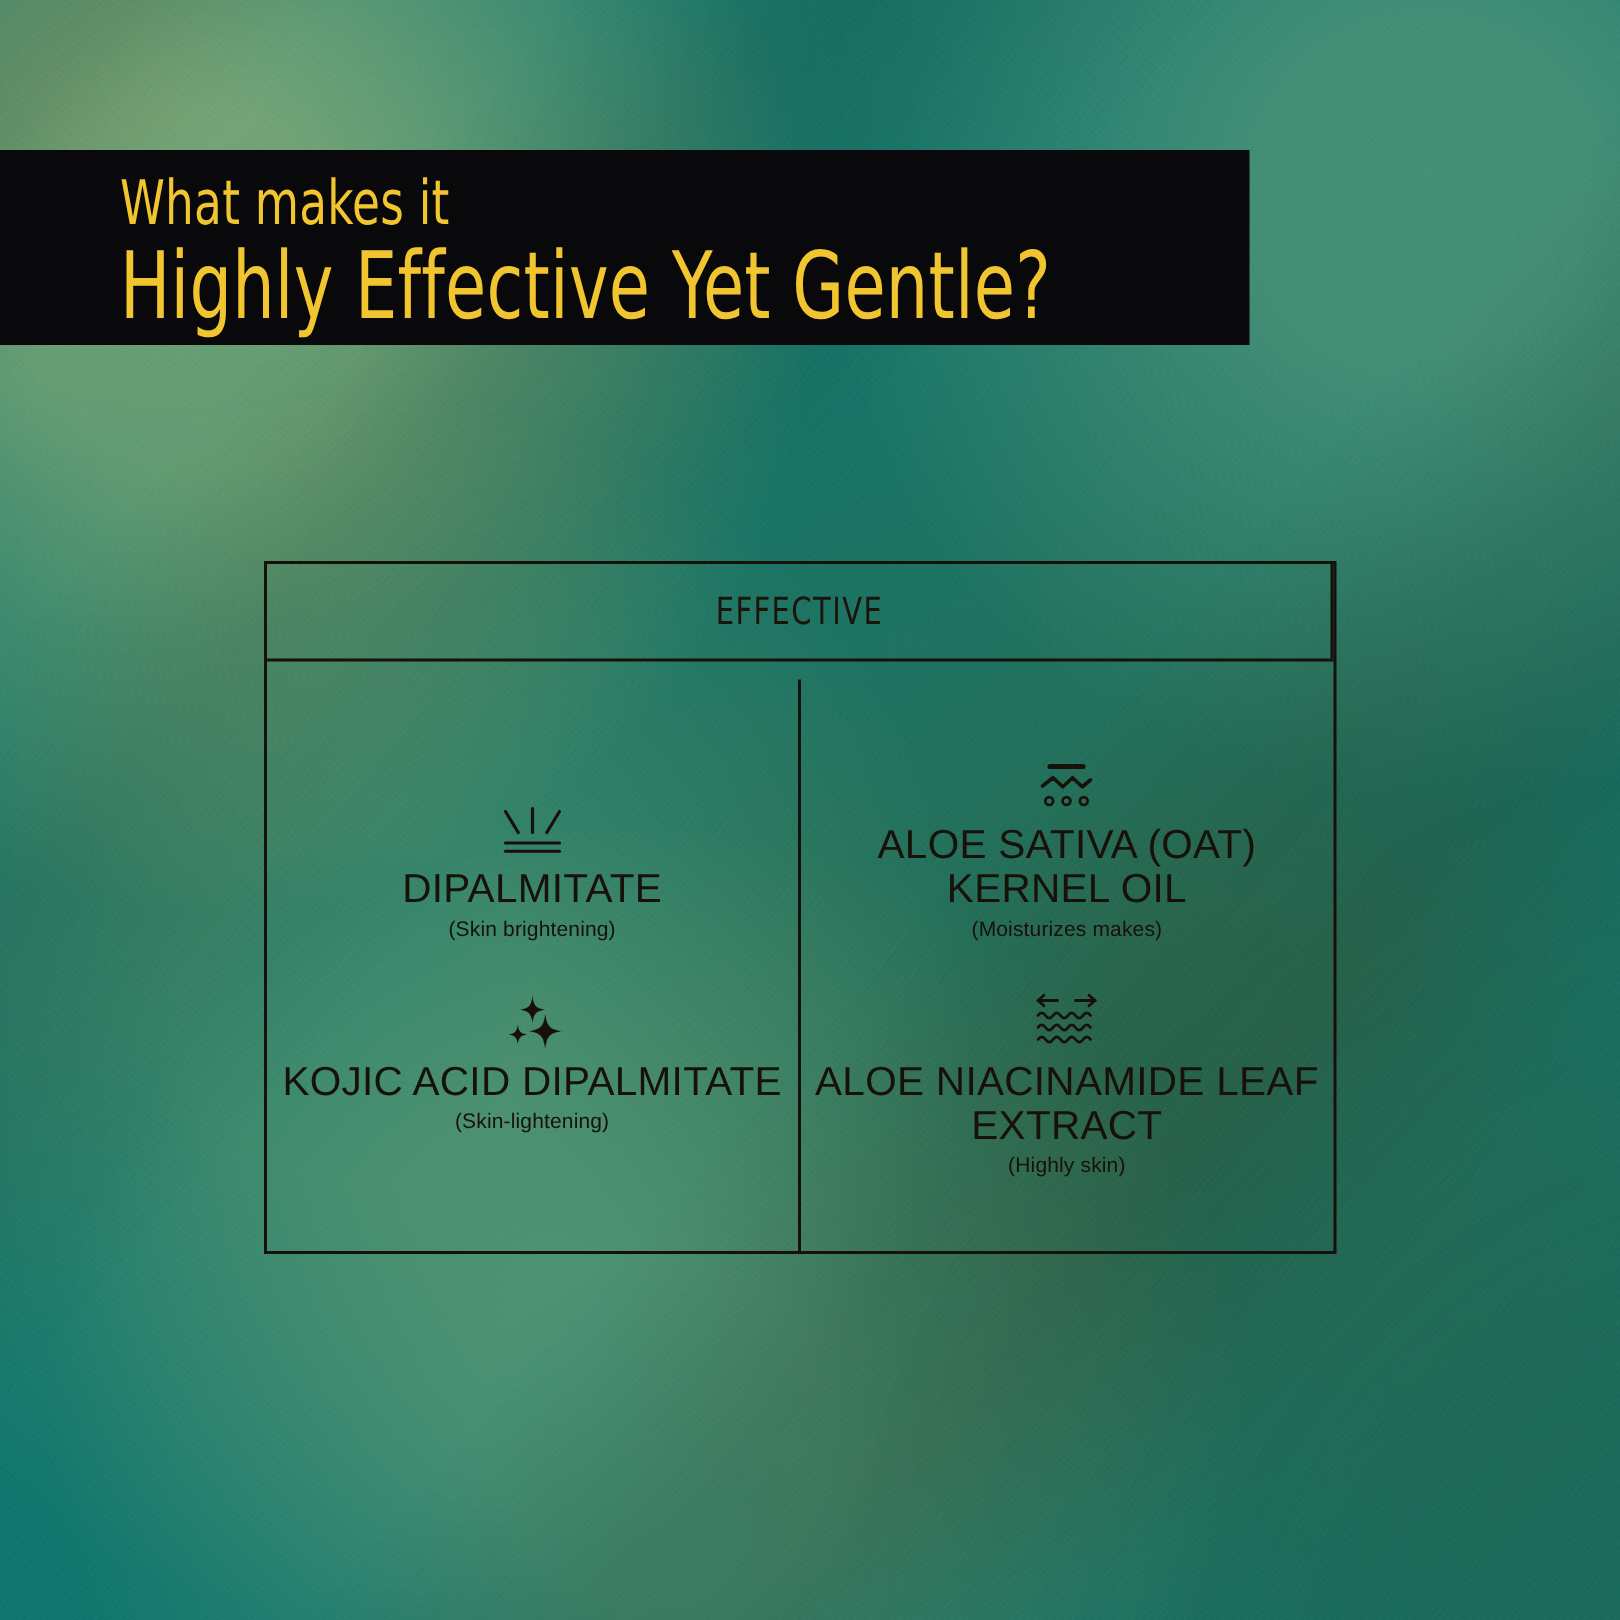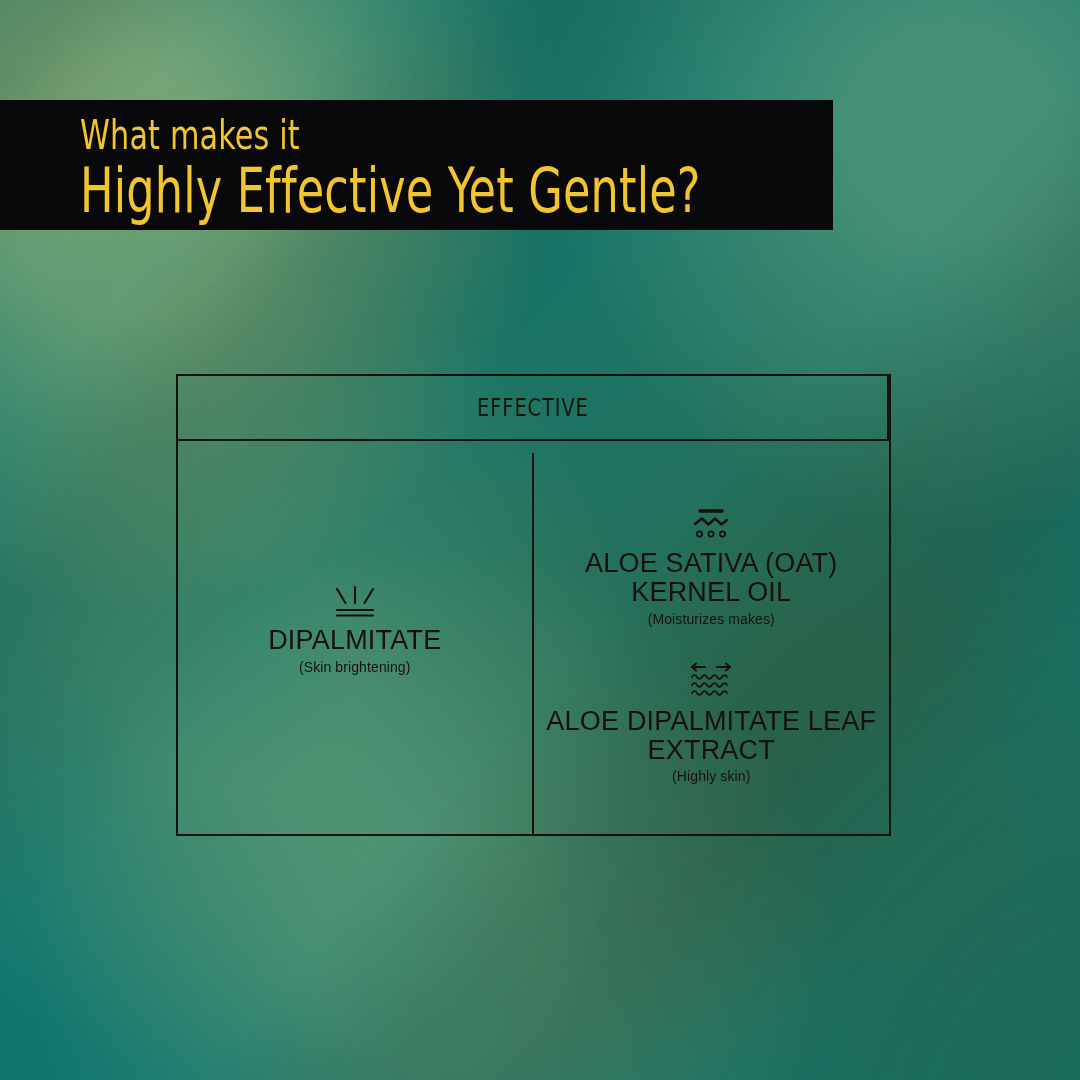--- a/index.html
+++ b/index.html
@@ -250,20 +250,31 @@
               <line x1="27" y1="4" x2="27" y2="20"></line>
               <line x1="45" y1="6" x2="36.5" y2="20"></line>
               <line x1="9" y1="27" x2="45" y2="27"></line>
               <line x1="9" y1="32.5" x2="45" y2="32.5"></line>
             </svg>
           </div>
           <div class="ing-name">DIPALMITATE</div>
           <div class="ing-note">(Skin brightening)</div>
         </div>
 
+        <div class="ingredient slot-bottom">
+          <div class="ing-icon">
+            <svg width="46" height="40" viewBox="0 0 46 40" fill="#17110a">
+              <path d="M23 2 C23.8 8.6 25.3 10.1 31.2 11.1 C25.3 12.1 23.8 13.6 23 20.2 C22.2 13.6 20.7 12.1 14.8 11.1 C20.7 10.1 22.2 8.6 23 2 Z"></path>
+              <path d="M31.5 14 C32.6 22.3 34.6 24.2 42.2 25.5 C34.6 26.8 32.6 28.7 31.5 37 C30.4 28.7 28.4 26.8 20.8 25.5 C28.4 24.2 30.4 22.3 31.5 14 Z"></path>
+              <path d="M13.2 21 C13.8 25.8 15 26.9 19.4 27.6 C15 28.4 13.8 29.5 13.2 34.3 C12.6 29.5 11.4 28.4 7 27.6 C11.4 26.9 12.6 25.8 13.2 21 Z"></path>
+            </svg>
+          </div>
+          <div class="ing-name">KOJIC ACID DIPALMITATE</div>
+          <div class="ing-note">(Skin-lightening)</div>
+        </div>
 
       </div>
 
       <div class="body-col right">
 
         <div class="ingredient slot-top">
           <div class="ing-icon">
             <svg width="52" height="38" viewBox="0 0 52 38" fill="none" stroke="#17110a" stroke-width="2.2" stroke-linecap="round">
               <line x1="15" y1="5" x2="37" y2="5" stroke-width="3.4"></line>
               <path d="M10 18 L17 12.5 L23.5 18.5 L30 12.5 L36.5 18.5 L42 14" stroke-width="2.4" stroke-linejoin="round"></path>
@@ -281,21 +292,21 @@
             <svg width="50" height="42" viewBox="0 0 50 42" fill="none" stroke="#17110a" stroke-width="1.9" stroke-linecap="round" stroke-linejoin="round">
               <line x1="6" y1="7" x2="19" y2="7"></line>
               <polyline points="10,3.5 6,7 10,10.5"></polyline>
               <line x1="31" y1="7" x2="44" y2="7"></line>
               <polyline points="40,3.5 44,7 40,10.5"></polyline>
               <path d="M6 17 q2.5 -3.6 5 0 q2.5 3.6 5 0 q2.5 -3.6 5 0 q2.5 3.6 5 0 q2.5 -3.6 5 0 q2.5 3.6 5 0 q2.5 -3.6 5 0" stroke-width="1.8"></path>
               <path d="M6 25 q2.5 -3.6 5 0 q2.5 3.6 5 0 q2.5 -3.6 5 0 q2.5 3.6 5 0 q2.5 -3.6 5 0 q2.5 3.6 5 0 q2.5 -3.6 5 0" stroke-width="1.8"></path>
               <path d="M6 33 q2.5 -3.6 5 0 q2.5 3.6 5 0 q2.5 -3.6 5 0 q2.5 3.6 5 0 q2.5 -3.6 5 0 q2.5 3.6 5 0 q2.5 -3.6 5 0" stroke-width="1.8"></path>
             </svg>
           </div>
-          <div class="ing-name">ALOE DIPALMITATE LEAF EXTRACT</div>
+          <div class="ing-name">ALOE NIACINAMIDE LEAF EXTRACT</div>
           <div class="ing-note">(Highly skin)</div>
         </div>
 
       </div>
 
     </div>
   </div>
 
 </div>
 

